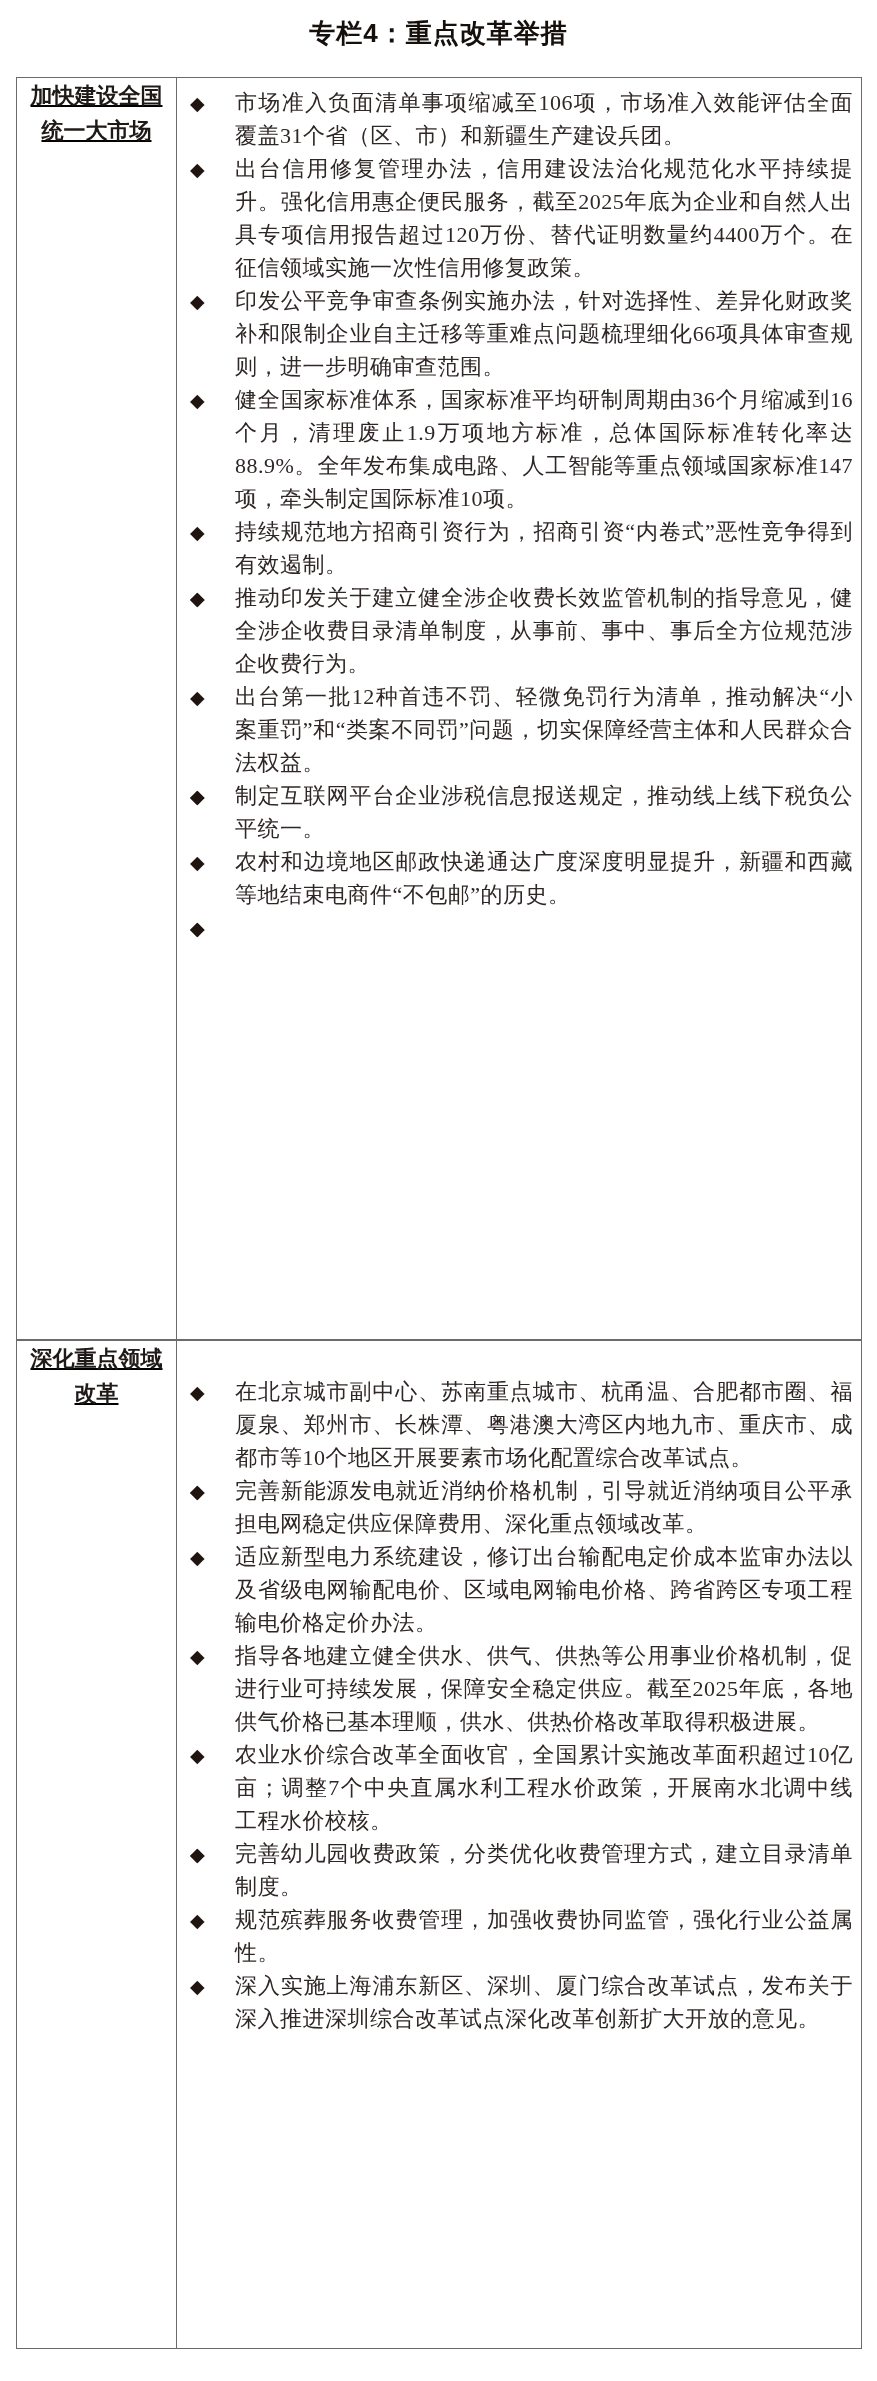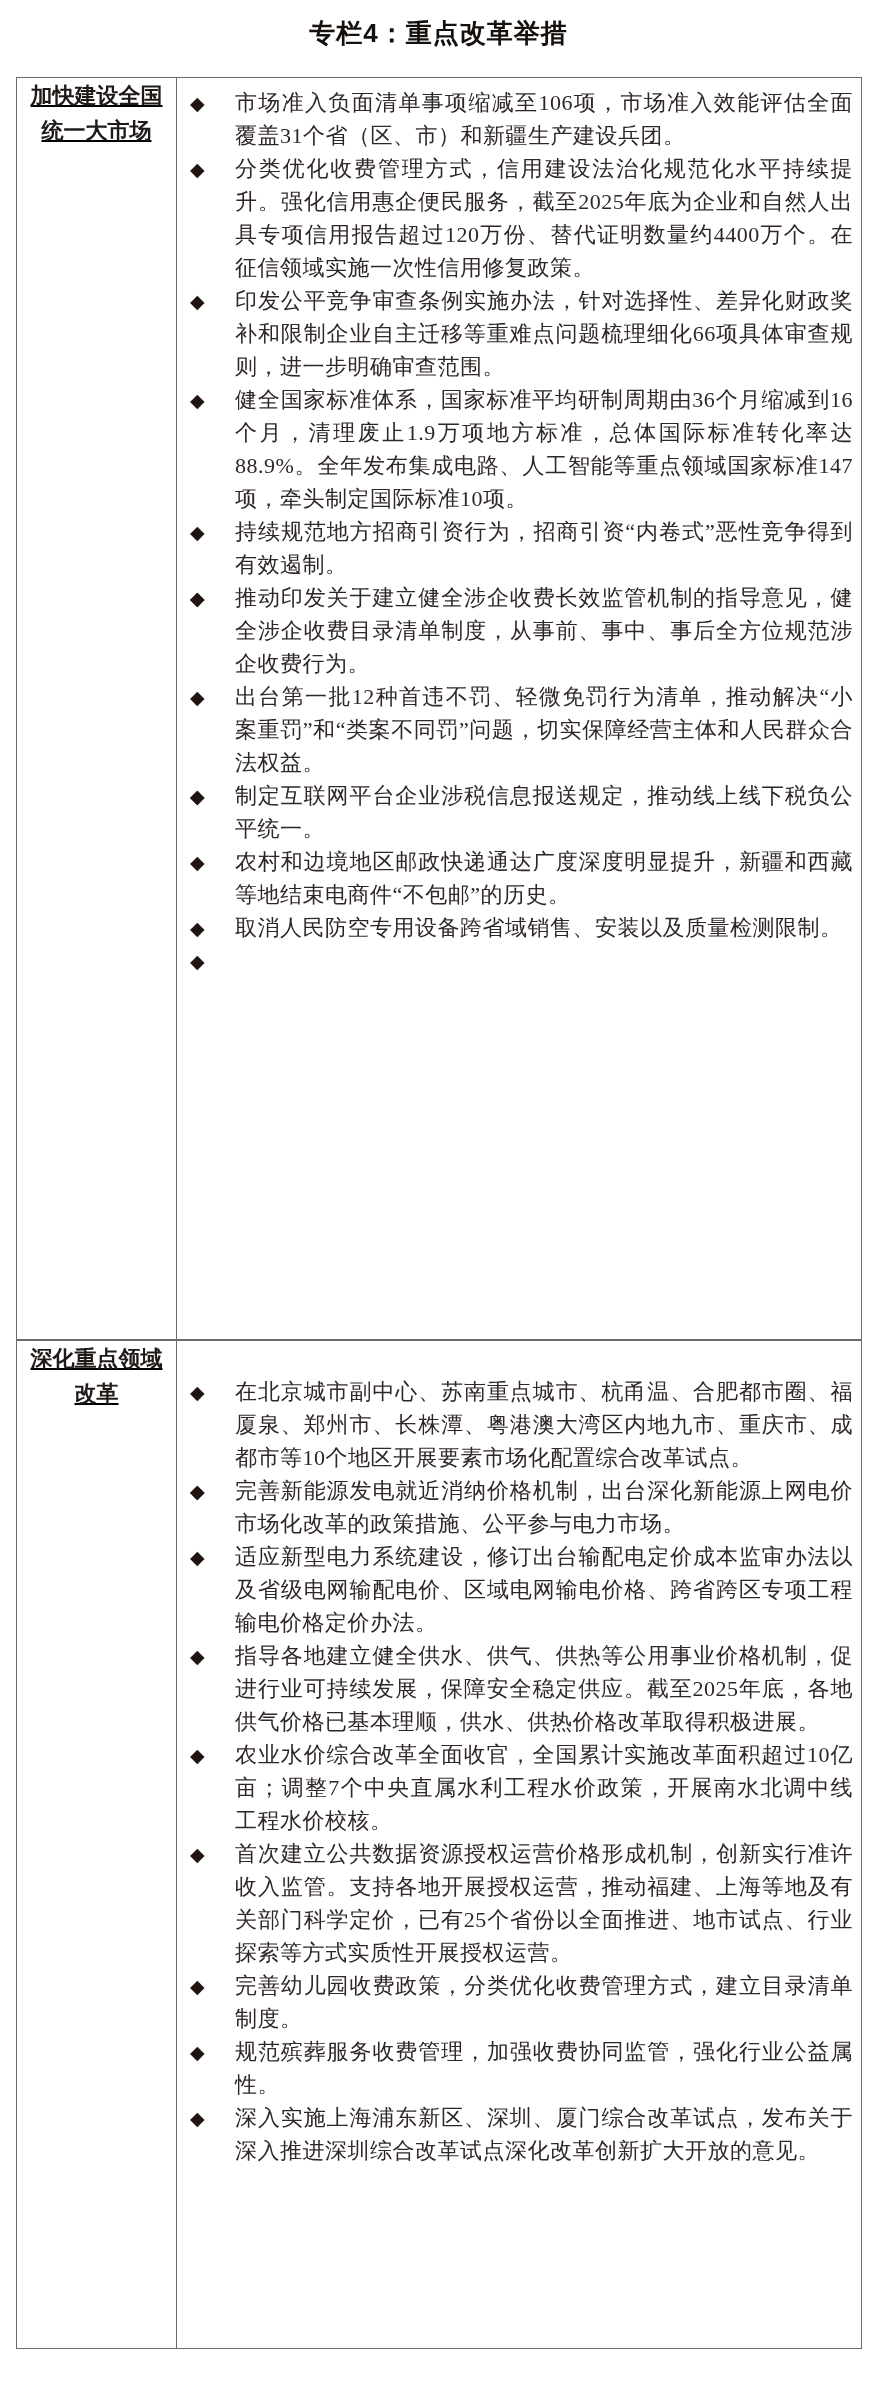--- a/index.html
+++ b/index.html
@@ -48,49 +48,49 @@
 
 <div class="panel">
 
   <div class="row row1">
     <div class="rowhead">
       <span>加快建设全国统一大市场</span>
     </div>
     <div class="cell">
       <ul class="items">
         <li class="item"><span class="bullet">◆</span><span>市场准入负面清单事项缩减至106项，市场准入效能评估全面覆盖31个省（区、市）和新疆生产建设兵团。</span></li>
-        <li class="item"><span class="bullet">◆</span><span>分类优化收费管理方式，信用建设法治化规范化水平持续提升。强化信用惠企便民服务，截至2025年底为企业和自然人出具专项信用报告超过120万份、替代证明数量约4400万个。在征信领域实施一次性信用修复政策。</span></li>
+        <li class="item"><span class="bullet">◆</span><span>出台信用修复管理办法，信用建设法治化规范化水平持续提升。强化信用惠企便民服务，截至2025年底为企业和自然人出具专项信用报告超过120万份、替代证明数量约4400万个。在征信领域实施一次性信用修复政策。</span></li>
         <li class="item"><span class="bullet">◆</span><span>印发公平竞争审查条例实施办法，针对选择性、差异化财政奖补和限制企业自主迁移等重难点问题梳理细化66项具体审查规则，进一步明确审查范围。</span></li>
         <li class="item"><span class="bullet">◆</span><span>健全国家标准体系，国家标准平均研制周期由36个月缩减到16个月，清理废止1.9万项地方标准，总体国际标准转化率达88.9%。全年发布集成电路、人工智能等重点领域国家标准147项，牵头制定国际标准10项。</span></li>
         <li class="item"><span class="bullet">◆</span><span>持续规范地方招商引资行为，招商引资“内卷式”恶性竞争得到有效遏制。</span></li>
         <li class="item"><span class="bullet">◆</span></li>
         <li class="item"><span class="bullet">◆</span><span>推动印发关于建立健全涉企收费长效监管机制的指导意见，健全涉企收费目录清单制度，从事前、事中、事后全方位规范涉企收费行为。</span></li>
         <li class="item"><span class="bullet">◆</span><span>出台第一批12种首违不罚、轻微免罚行为清单，推动解决“小案重罚”和“类案不同罚”问题，切实保障经营主体和人民群众合法权益。</span></li>
         <li class="item"><span class="bullet">◆</span></li>
         <li class="item"><span class="bullet">◆</span><span>制定互联网平台企业涉税信息报送规定，推动线上线下税负公平统一。</span></li>
         <li class="item"><span class="bullet">◆</span><span>农村和边境地区邮政快递通达广度深度明显提升，新疆和西藏等地结束电商件“不包邮”的历史。</span></li>
-        <li class="item"><span class="bullet">◆</span><span>取消人民防空专用设备跨省域销售、安装以及质量检测限制。</span></li>
+        <li class="item"><span class="bullet">◆</span></li>
         <li class="item"><span class="bullet">◆</span></li>
       </ul>
     </div>
   </div>
 
   <div class="row row2">
     <div class="rowhead">
       <span>深化重点领域改革</span>
     </div>
     <div class="cell">
       <ul class="items">
         <li class="item"><span class="bullet">◆</span><span>在北京城市副中心、苏南重点城市、杭甬温、合肥都市圈、福厦泉、郑州市、长株潭、粤港澳大湾区内地九市、重庆市、成都市等10个地区开展要素市场化配置综合改革试点。</span></li>
         <li class="item"><span class="bullet">◆</span></li>
-        <li class="item"><span class="bullet">◆</span><span>完善新能源发电就近消纳价格机制，出台深化新能源上网电价市场化改革的政策措施、公平参与电力市场。</span></li>
+        <li class="item"><span class="bullet">◆</span><span>完善新能源发电就近消纳价格机制，引导就近消纳项目公平承担电网稳定供应保障费用、深化重点领域改革。</span></li>
         <li class="item"><span class="bullet">◆</span><span>适应新型电力系统建设，修订出台输配电定价成本监审办法以及省级电网输配电价、区域电网输电价格、跨省跨区专项工程输电价格定价办法。</span></li>
         <li class="item"><span class="bullet">◆</span><span>指导各地建立健全供水、供气、供热等公用事业价格机制，促进行业可持续发展，保障安全稳定供应。截至2025年底，各地供气价格已基本理顺，供水、供热价格改革取得积极进展。</span></li>
         <li class="item"><span class="bullet">◆</span><span>农业水价综合改革全面收官，全国累计实施改革面积超过10亿亩；调整7个中央直属水利工程水价政策，开展南水北调中线工程水价校核。</span></li>
-        <li class="item"><span class="bullet">◆</span><span>首次建立公共数据资源授权运营价格形成机制，创新实行准许收入监管。支持各地开展授权运营，推动福建、上海等地及有关部门科学定价，已有25个省份以全面推进、地市试点、行业探索等方式实质性开展授权运营。</span></li>
+        <li class="item"><span class="bullet">◆</span></li>
         <li class="item"><span class="bullet">◆</span><span>完善幼儿园收费政策，分类优化收费管理方式，建立目录清单制度。</span></li>
         <li class="item"><span class="bullet">◆</span><span>规范殡葬服务收费管理，加强收费协同监管，强化行业公益属性。</span></li>
         <li class="item"><span class="bullet">◆</span><span>深入实施上海浦东新区、深圳、厦门综合改革试点，发布关于深入推进深圳综合改革试点深化改革创新扩大开放的意见。</span></li>
       </ul>
     </div>
   </div>
 
 </div>
 
 </body></html>

